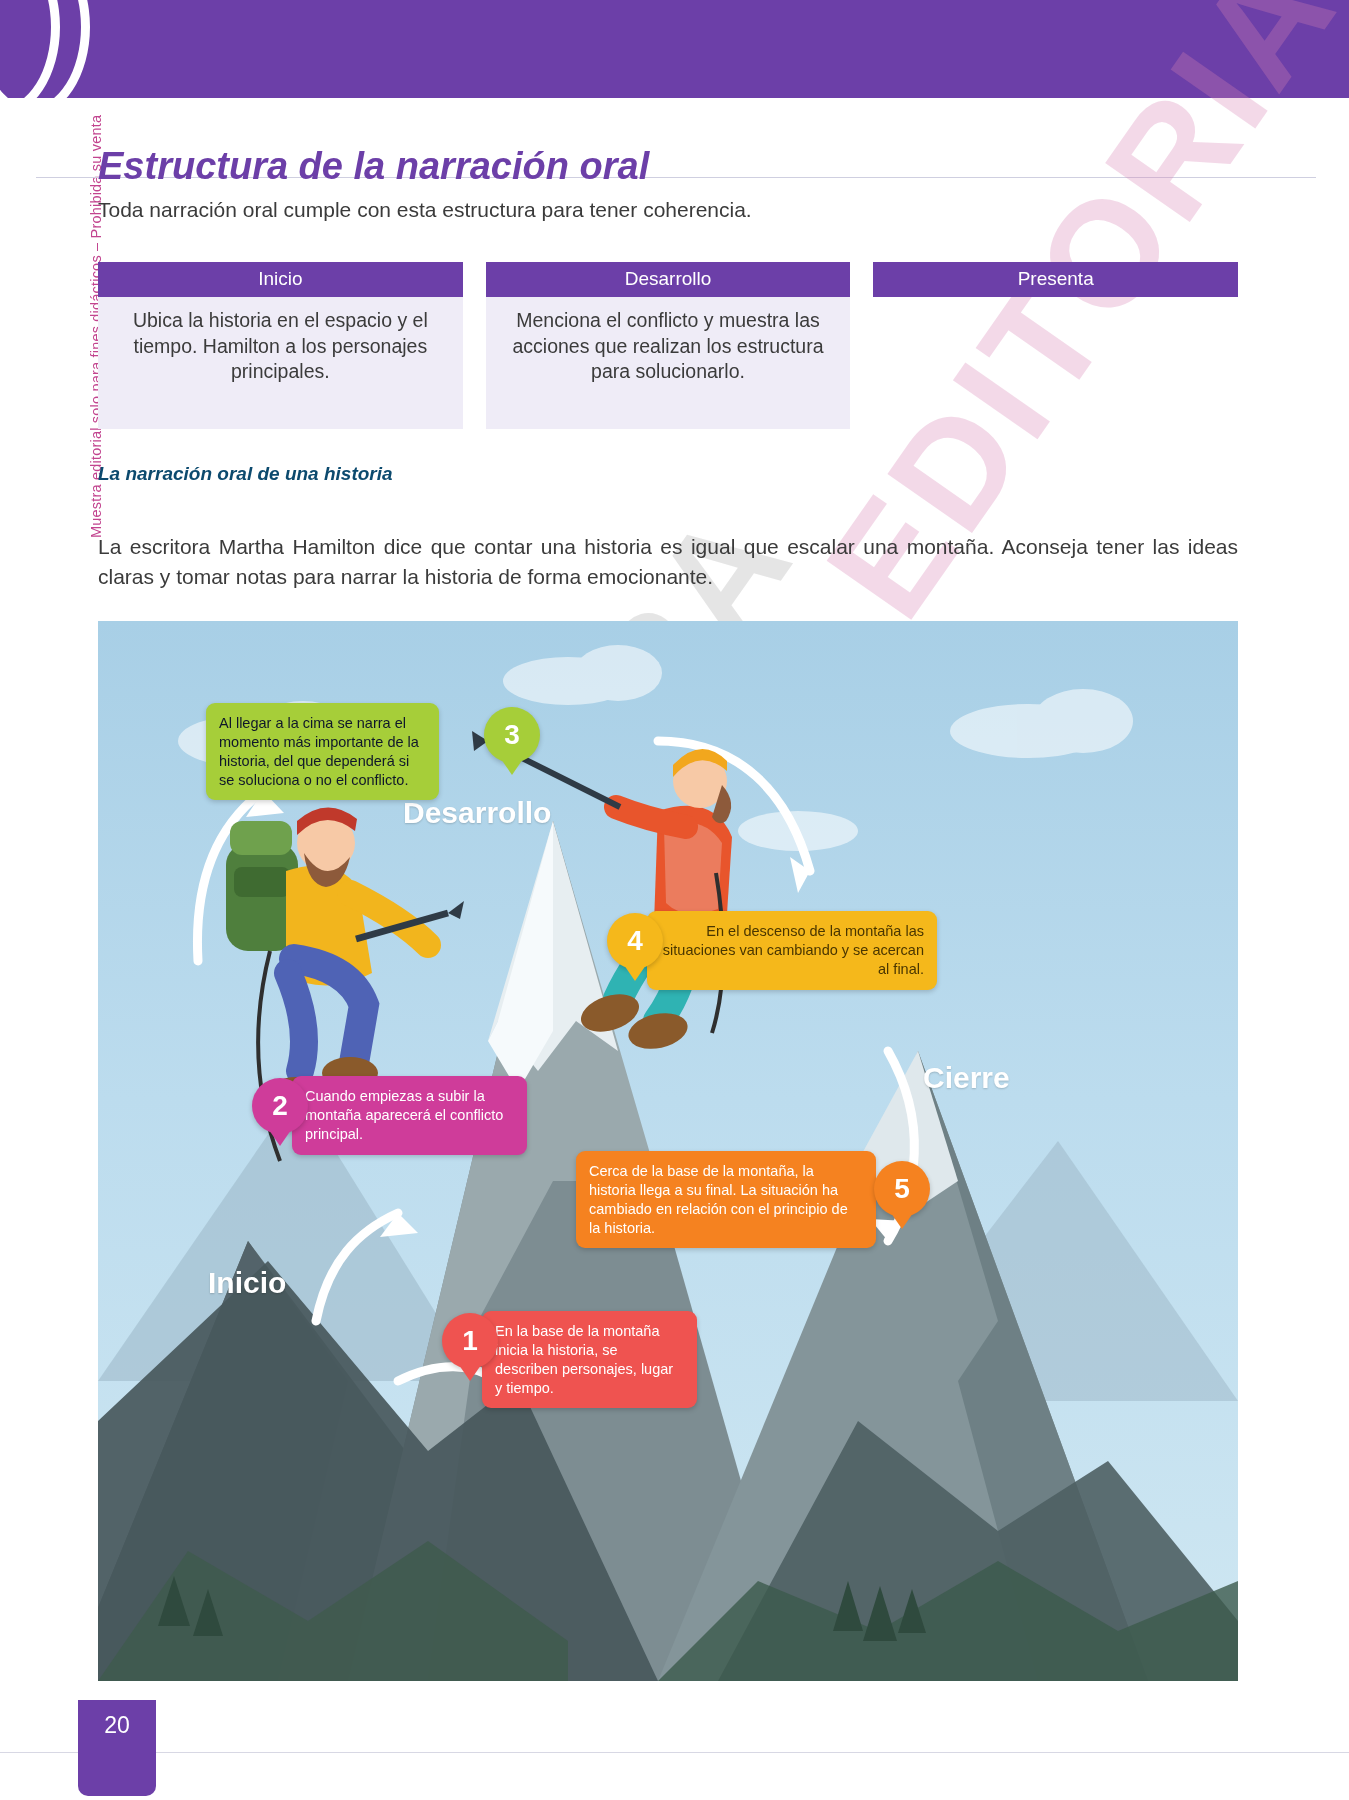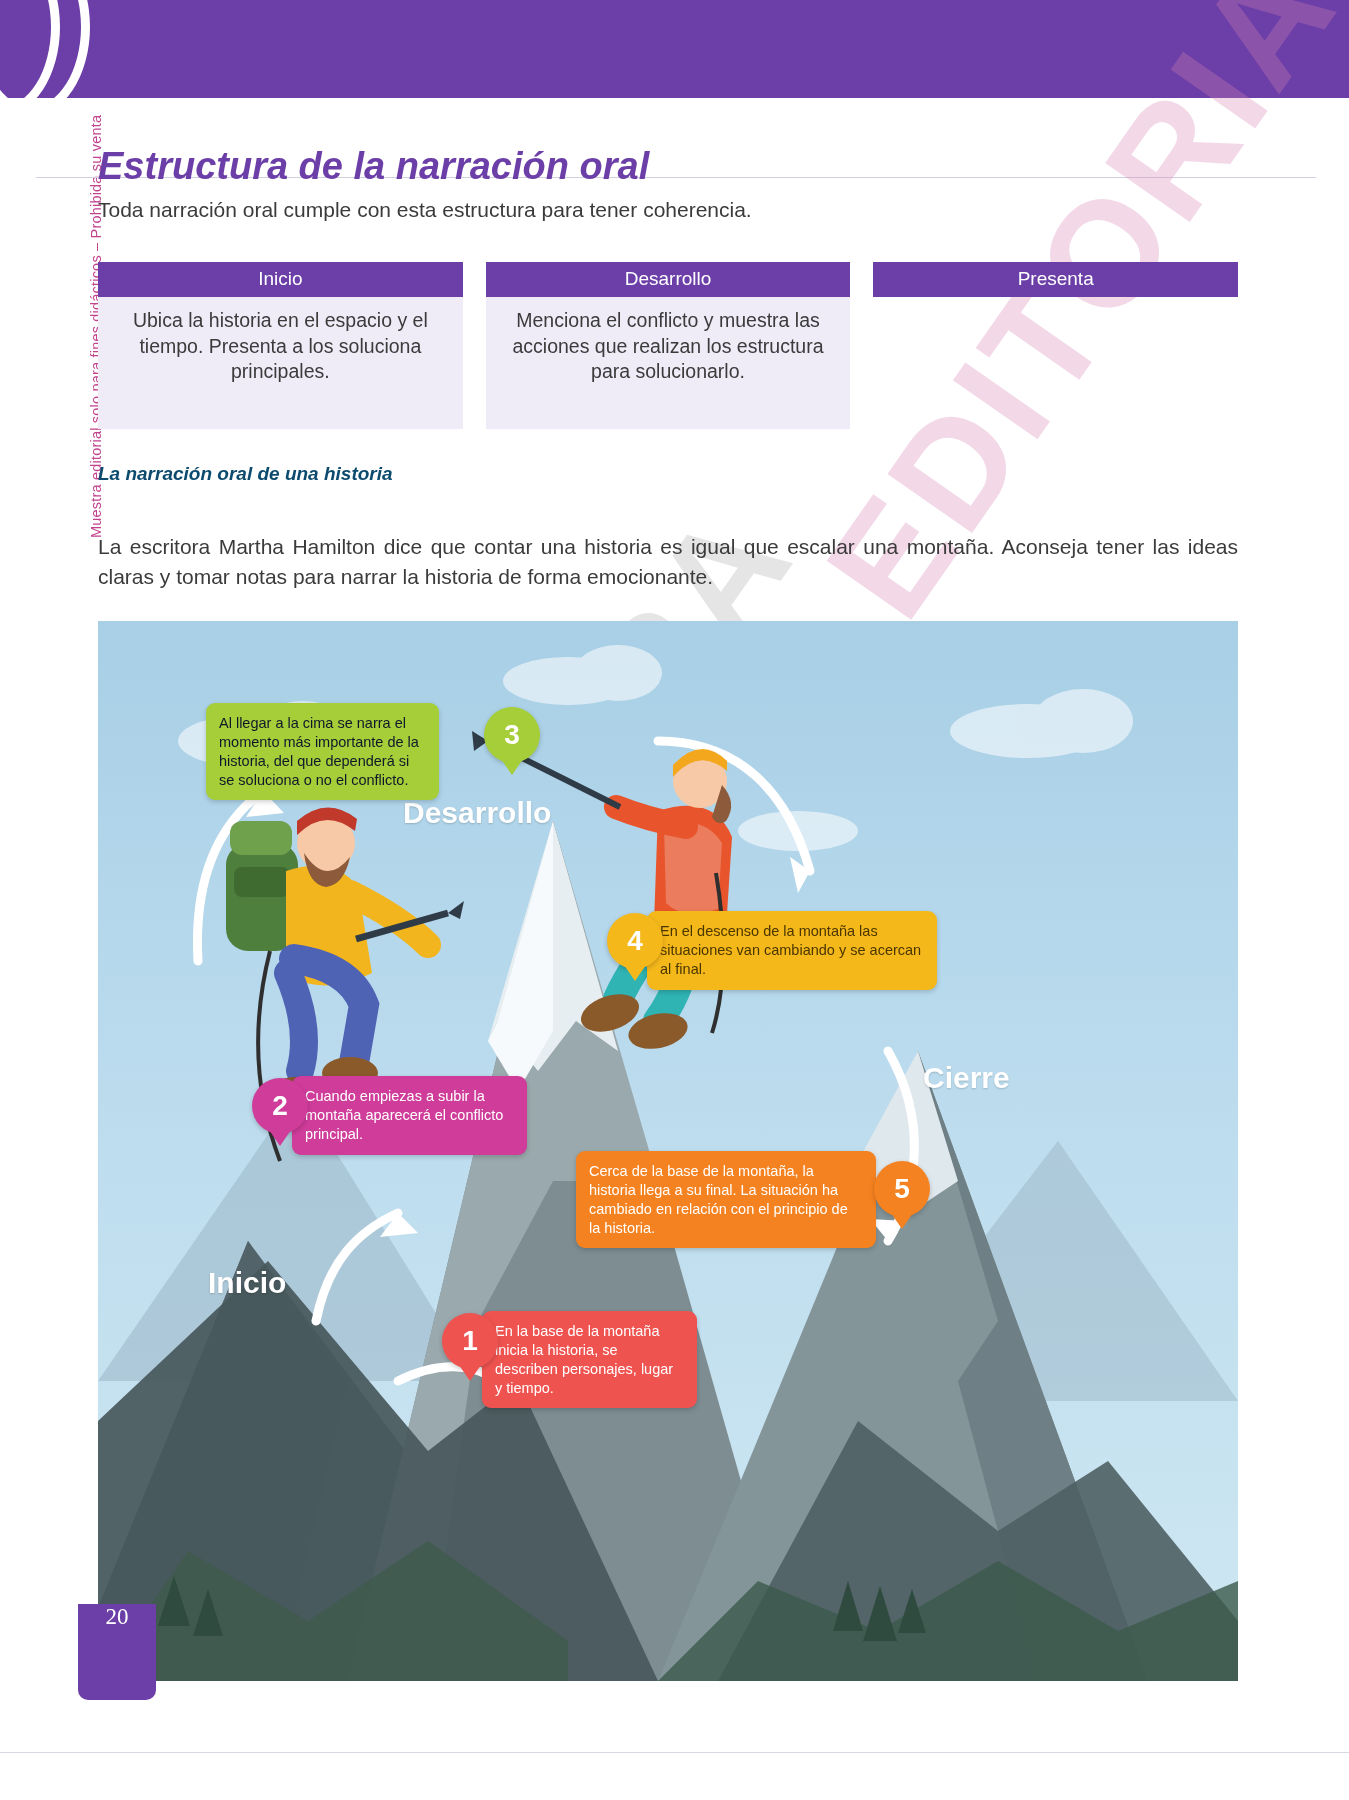--- a/index.html
+++ b/index.html
@@ -199,21 +199,21 @@
   }
 
   
   .c3 { left: 108px; top: 82px; width: 390px; }
   .c3 .box { background: #a6ce39; width: 233px; color: #0f172a; }
   .c3 .pin { background: #a6ce39; color: #a6ce39; left: 278px; top: 4px; }
   .c3 .pin span { color: #fff; }
 
   
   .c4 { left: 495px; top: 290px; width: 390px; }
-  .c4 .box { background: #f5b81b; width: 290px; color: #4a3600; margin-left: 54px; }
+  .c4 .box { background: #f5b81b; width: 290px; color: #4a3600; margin-left: 54px; text-align: right; }
   .c4 .pin { background: #f5b81b; color: #f5b81b; left: 14px; top: 2px; }
   .c4 .pin span { color: #fff; }
 
   
   .c2 { left: 140px; top: 455px; width: 360px; }
   .c2 .box { background: #cf3c9a; width: 235px; color: #fff; margin-left: 54px; }
   .c2 .pin { background: #cf3c9a; color: #cf3c9a; left: 14px; top: 2px; }
   .c2 .pin span { color: #fff; }
 
   
@@ -225,30 +225,30 @@
   
   .c1 { left: 330px; top: 690px; width: 340px; }
   .c1 .box { background: #ef5350; width: 215px; color: #fff; margin-left: 54px; }
   .c1 .pin { background: #ef5350; color: #ef5350; left: 14px; top: 2px; }
   .c1 .pin span { color: #fff; }
 
   
   .page-tab {
     position: absolute;
     left: 78px;
-    top: 1604px;
+    top: 1700px;
     width: 78px;
     height: 96px;
     background: #6c3fa8;
     border-radius: 0 0 10px 10px;
     color: #fff;
     font-size: 23px;
+    padding-top: 12px;
     text-align: center;
     z-index: 6;
-    font-family: Liberation Serif, serif;
   }
   .bottom-rule {
     position: absolute;
     left: 0; top: 1752px;
     width: 1349px; height: 1px;
     background: #d8d8e4;
   }
 </style>
 </head>
 <body>
@@ -265,21 +265,21 @@
 
 <div class="side-note">Muestra editorial solo para fines didácticos – Prohibida su venta</div>
 
 <div class="page-title">Estructura de la narración oral</div>
 <div class="title-rule"></div>
 <div class="intro-line">Toda narración oral cumple con esta estructura para tener coherencia.</div>
 
 <div class="cols">
   <div class="col">
     <div class="col-head">Inicio</div>
-    <div class="col-body">Ubica la historia en el espacio y el tiempo. Presenta a los soluciona principales.</div>
+    <div class="col-body">Ubica la historia en el espacio y el tiempo. Hamilton a los personajes principales.</div>
   </div>
   <div class="col">
     <div class="col-head">Desarrollo</div>
     <div class="col-body">Menciona el conflicto y muestra las acciones que realizan los estructura para solucionarlo.</div>
   </div>
   <div class="col">
     <div class="col-head">Presenta</div>
   </div>
 </div>
 

